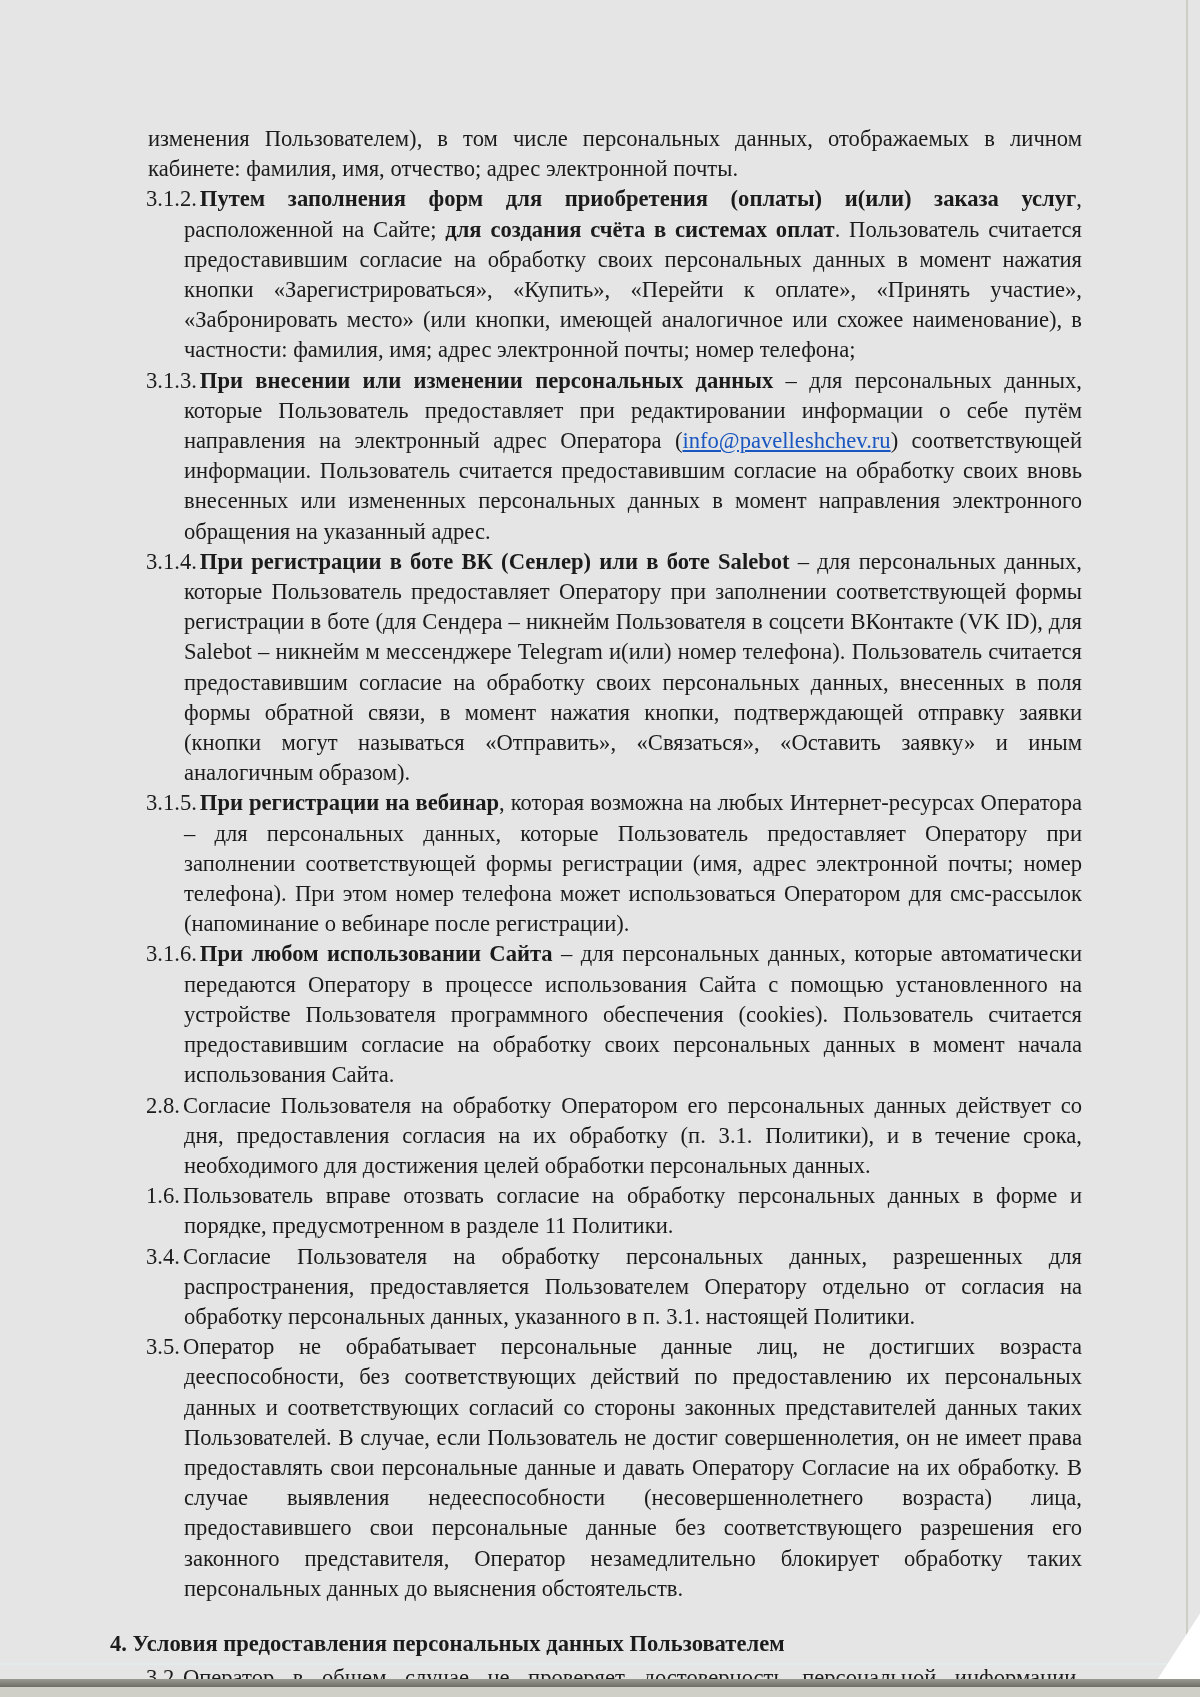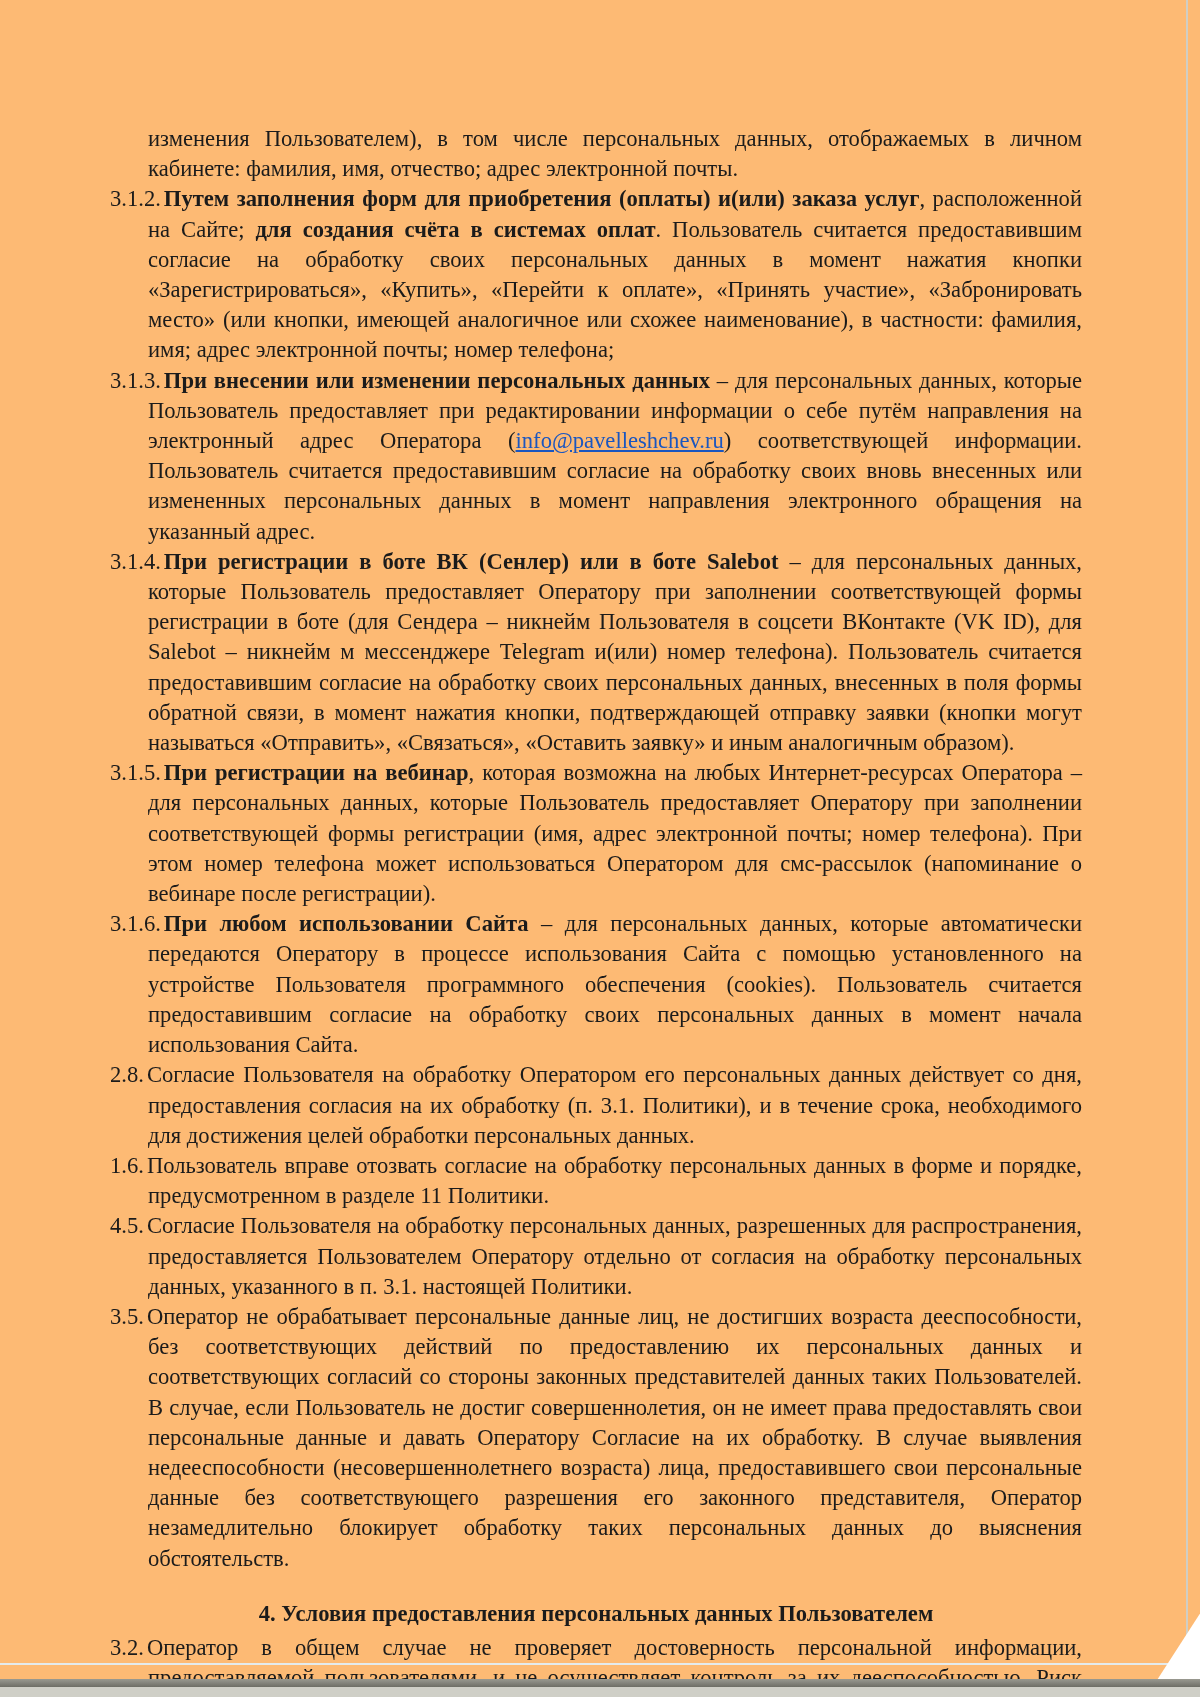--- a/index.html
+++ b/index.html
@@ -11,45 +11,45 @@
     height: 1697px;
     position: relative;
     overflow: hidden;
     background: #fbf9f1;
     font-family: "Liberation Serif", "DejaVu Serif", serif;
     color: #1b1b1b;
   }
   .scan-page {
     position: absolute;
     inset: 0;
-    background: #fdba74;
+    background: #e5e5e5;
   }
   .content {
     position: absolute;
     left: 110px;
     top: 124px;
     width: 972px;
     font-size: 22.6px;
     line-height: 30.2px;
     text-align: justify;
   }
   p, .item { margin: 0; }
   .cont-para {
     margin-left: 38px;
     text-align: justify;
   }
   .item {
     padding-left: 38px;
     text-indent: -38px;
     text-align: justify;
+    margin-left: 36px;
   }
   .item .num { margin-right: 3px; }
   .bold { font-weight: bold; }
   .section-heading {
-    text-align: center;
     font-weight: bold;
     margin-top: 25px;
     margin-bottom: 4px;
   }
   .email-link {
     color: #1a56c0;
     text-decoration: underline;
     cursor: pointer;
   }
   
@@ -119,21 +119,21 @@
         <div class="item">
     <span class="num">3.1.6.</span><span><span class="bold">При любом использовании Сайта</span><span class="reg"> – для персональных данных, которые автоматически передаются Оператору в процессе использования Сайта с помощью установленного на устройстве Пользователя программного обеспечения (cookies). Пользователь считается предоставившим согласие на обработку своих персональных данных в момент начала использования Сайта.</span></span>
   </div>
         <div class="item">
     <span class="num">2.8.</span><span><span class="reg">Согласие Пользователя на обработку Оператором его персональных данных действует со дня, предоставления согласия на их обработку (п. 3.1. Политики), и в течение срока, необходимого для достижения целей обработки персональных данных.</span></span>
   </div>
         <div class="item">
     <span class="num">1.6.</span><span><span class="reg">Пользователь вправе отозвать согласие на обработку персональных данных в форме и порядке, предусмотренном в разделе 11 Политики.</span></span>
   </div>
         <div class="item">
-    <span class="num">4.5.</span><span><span class="reg">Согласие Пользователя на обработку персональных данных, разрешенных для распространения, предоставляется Пользователем Оператору отдельно от согласия на обработку персональных данных, указанного в п. 3.1. настоящей Политики.</span></span>
+    <span class="num">3.4.</span><span><span class="reg">Согласие Пользователя на обработку персональных данных, разрешенных для распространения, предоставляется Пользователем Оператору отдельно от согласия на обработку персональных данных, указанного в п. 3.1. настоящей Политики.</span></span>
   </div>
         <div class="item">
     <span class="num">3.5.</span><span><span class="reg">Оператор не обрабатывает персональные данные лиц, не достигших возраста дееспособности, без соответствующих действий по предоставлению их персональных данных и соответствующих согласий со стороны законных представителей данных таких Пользователей. В случае, если Пользователь не достиг совершеннолетия, он не имеет права предоставлять свои персональные данные и давать Оператору Согласие на их обработку. В случае выявления недееспособности (несовершеннолетнего возраста) лица, предоставившего свои персональные данные без соответствующего разрешения его законного представителя, Оператор незамедлительно блокирует обработку таких персональных данных до выяснения обстоятельств.</span></span>
   </div>
       </div>
 
     <p class="section-heading">4. Условия предоставления персональных данных Пользователем</p>
 
     <div id="section4-list">
         <div class="item">

